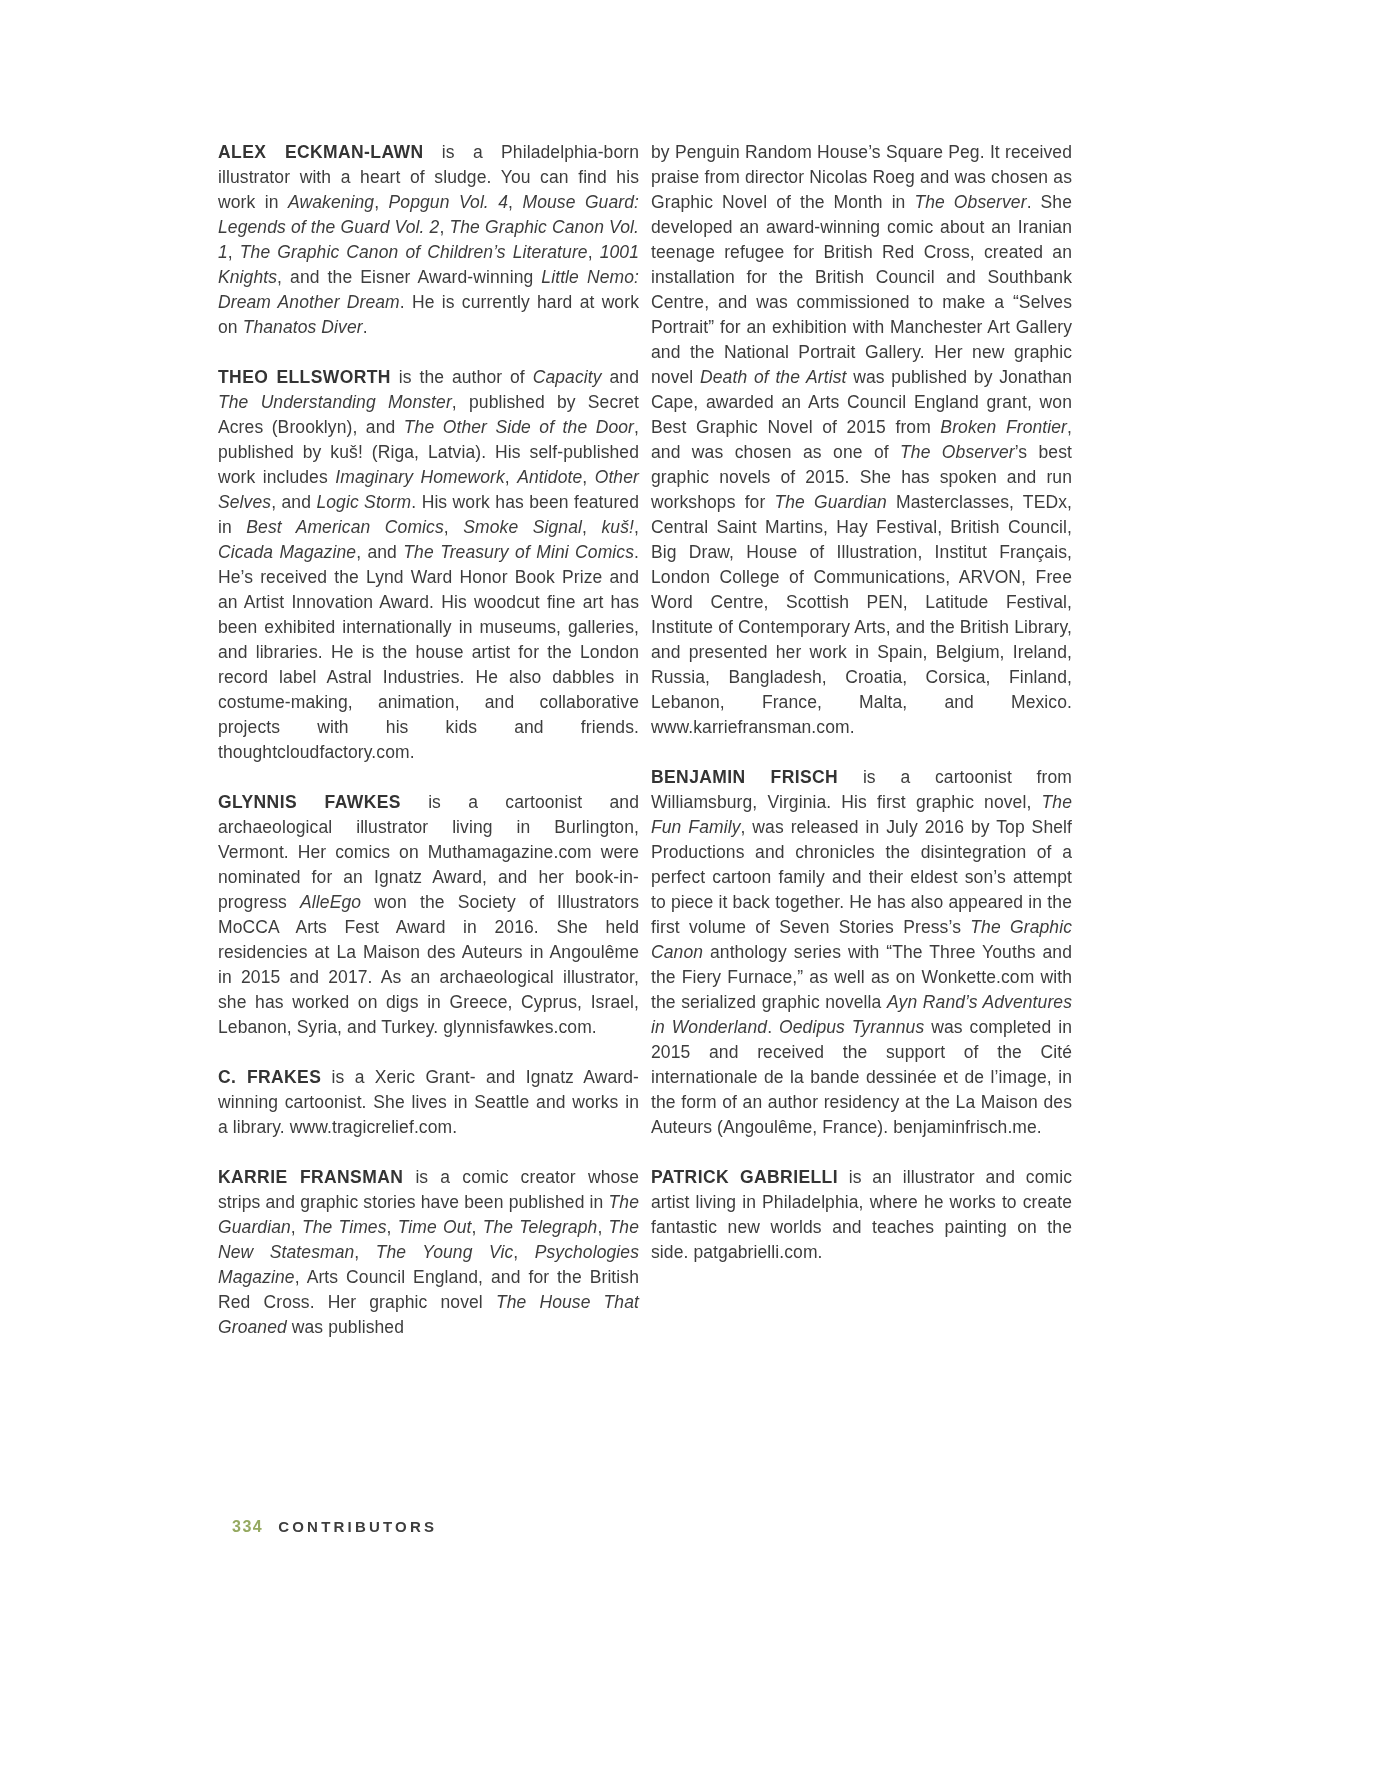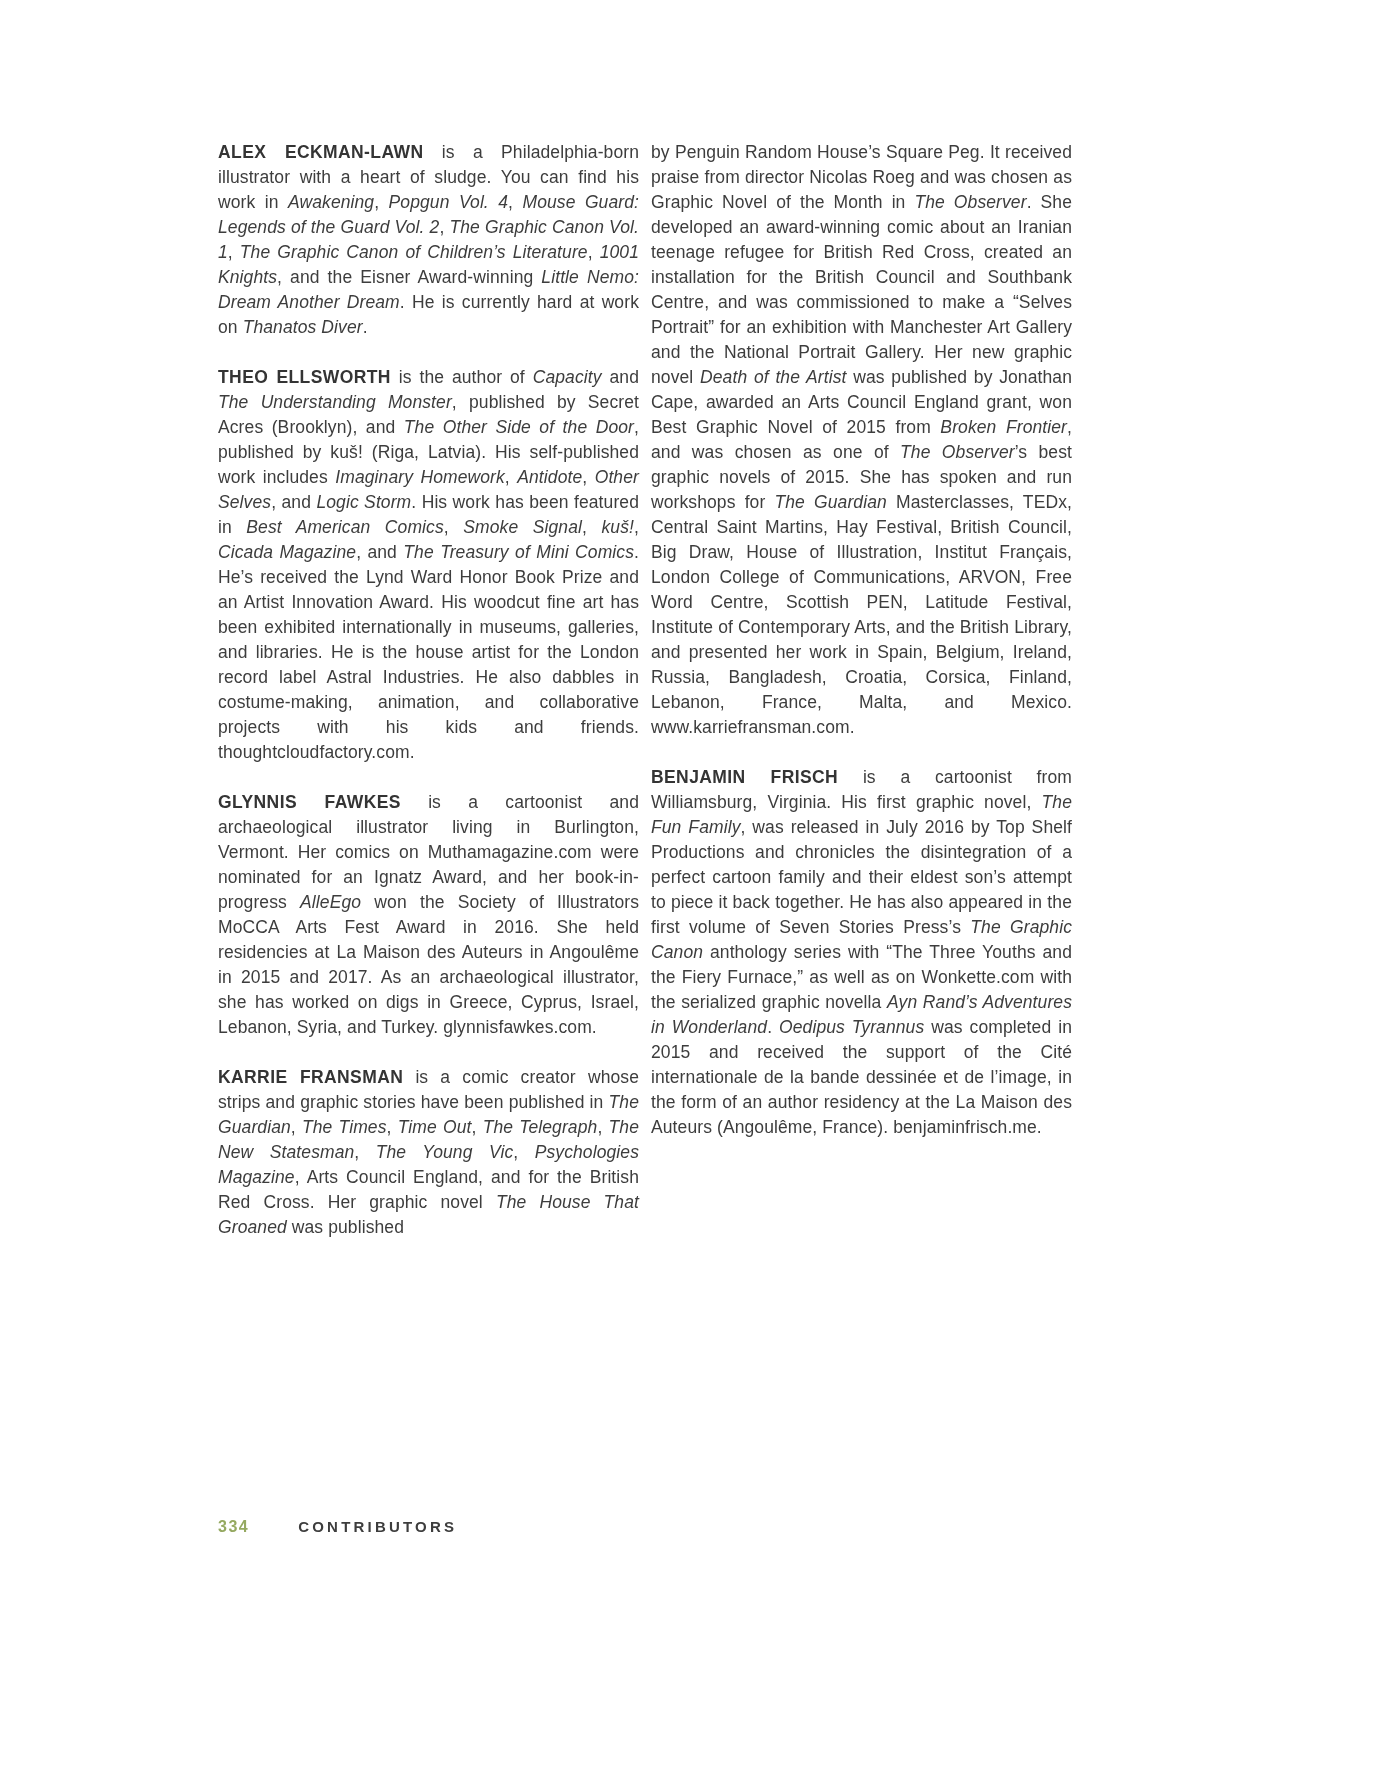--- a/index.html
+++ b/index.html
@@ -44,25 +44,25 @@
       color: #343434;
     }
     .bio .i {
       font-style: italic;
     }
     .bio .r {
       font-style: normal;
     }
     .footer {
       position: absolute;
-      left: 218px;
+      left: 232px;
       top: 1518px;
       display: flex;
       align-items: baseline;
-      gap: 49px;
+      gap: 15px;
     }
     .pagenum {
       font-weight: 700;
       font-size: 16px;
       letter-spacing: 1.5px;
     }
     .footer-label {
       color: #3d3d3d;
       font-weight: 700;
       font-size: 15px;
@@ -71,24 +71,26 @@
   </style>
 </head>
 <body>
 
 <div class="page" style="background: rgb(255, 255, 255);">
   <div class="content" style="color: rgb(61, 61, 61);">
     <div class="col">
         <p class="bio"><span class="b">ALEX ECKMAN-LAWN</span><span class="r"> is a Philadelphia-born illustrator with a heart of sludge. You can find his work in </span><span class="i">Awakening</span><span class="r">, </span><span class="i">Popgun Vol. 4</span><span class="r">, </span><span class="i">Mouse Guard: Legends of the Guard Vol. 2</span><span class="r">, </span><span class="i">The Graphic Canon Vol. 1</span><span class="r">, </span><span class="i">The Graphic Canon of Children’s Literature</span><span class="r">, </span><span class="i">1001 Knights</span><span class="r">, and the Eisner Award-winning </span><span class="i">Little Nemo: Dream Another Dream</span><span class="r">. He is currently hard at work on </span><span class="i">Thanatos Diver</span><span class="r">.</span></p>
         <p class="bio"><span class="b">THEO ELLSWORTH</span><span class="r"> is the author of </span><span class="i">Capacity</span><span class="r"> and </span><span class="i">The Understanding Monster</span><span class="r">, published by Secret Acres (Brooklyn), and </span><span class="i">The Other Side of the Door</span><span class="r">, published by kuš! (Riga, Latvia). His self-published work includes </span><span class="i">Imaginary Homework</span><span class="r">, </span><span class="i">Antidote</span><span class="r">, </span><span class="i">Other Selves</span><span class="r">, and </span><span class="i">Logic Storm</span><span class="r">. His work has been featured in </span><span class="i">Best American Comics</span><span class="r">, </span><span class="i">Smoke Signal</span><span class="r">, </span><span class="i">kuš!</span><span class="r">, </span><span class="i">Cicada Magazine</span><span class="r">, and </span><span class="i">The Treasury of Mini Comics</span><span class="r">. He’s received the Lynd Ward Honor Book Prize and an Artist Innovation Award. His woodcut fine art has been exhibited internationally in museums, galleries, and libraries. He is the house artist for the London record label Astral Industries. He also dabbles in costume-making, animation, and collaborative projects with his kids and friends. thoughtcloudfactory.com.</span></p>
         <p class="bio"><span class="b">GLYNNIS FAWKES</span><span class="r"> is a cartoonist and archaeological illustrator living in Burlington, Vermont. Her comics on Muthamagazine.com were nominated for an Ignatz Award, and her book-in-progress </span><span class="i">AlleEgo</span><span class="r"> won the Society of Illustrators MoCCA Arts Fest Award in 2016. She held residencies at La Maison des Auteurs in Angoulême in 2015 and 2017. As an archaeological illustrator, she has worked on digs in Greece, Cyprus, Israel, Lebanon, Syria, and Turkey. glynnisfawkes.com.</span></p>
+        <p class="bio"><span class="b">C. FRAKES</span><span class="r"> is a Xeric Grant- and Ignatz Award-winning cartoonist. She lives in Seattle and works in a library. www.tragicrelief.com.</span></p>
         <p class="bio"><span class="b">KARRIE FRANSMAN</span><span class="r"> is a comic creator whose strips and graphic stories have been published in </span><span class="i">The Guardian</span><span class="r">, </span><span class="i">The Times</span><span class="r">, </span><span class="i">Time Out</span><span class="r">, </span><span class="i">The Telegraph</span><span class="r">, </span><span class="i">The New Statesman</span><span class="r">, </span><span class="i">The Young Vic</span><span class="r">, </span><span class="i">Psychologies Magazine</span><span class="r">, Arts Council England, and for the British Red Cross. Her graphic novel </span><span class="i">The House That Groaned</span><span class="r"> was published</span></p>
       </div>
     <div class="col">
         <p class="bio"><span class="r">by Penguin Random House’s Square Peg. It received praise from director Nicolas Roeg and was chosen as Graphic Novel of the Month in </span><span class="i">The Observer</span><span class="r">. She developed an award-winning comic about an Iranian teenage refugee for British Red Cross, created an installation for the British Council and Southbank Centre, and was commissioned to make a “Selves Portrait” for an exhibition with Manchester Art Gallery and the National Portrait Gallery. Her new graphic novel </span><span class="i">Death of the Artist</span><span class="r"> was published by Jonathan Cape, awarded an Arts Council England grant, won Best Graphic Novel of 2015 from </span><span class="i">Broken Frontier</span><span class="r">, and was chosen as one of </span><span class="i">The Observer</span><span class="r">’s best graphic novels of 2015. She has spoken and run workshops for </span><span class="i">The Guardian</span><span class="r"> Masterclasses, TEDx, Central Saint Martins, Hay Festival, British Council, Big Draw, House of Illustration, Institut Français, London College of Communications, ARVON, Free Word Centre, Scottish PEN, Latitude Festival, Institute of Contemporary Arts, and the British Library, and presented her work in Spain, Belgium, Ireland, Russia, Bangladesh, Croatia, Corsica, Finland, Lebanon, France, Malta, and Mexico. www.karriefransman.com.</span></p>
         <p class="bio"><span class="b">BENJAMIN FRISCH</span><span class="r"> is a cartoonist from Williamsburg, Virginia. His first graphic novel, </span><span class="i">The Fun Family</span><span class="r">, was released in July 2016 by Top Shelf Productions and chronicles the disintegration of a perfect cartoon family and their eldest son’s attempt to piece it back together. He has also appeared in the first volume of Seven Stories Press’s </span><span class="i">The Graphic Canon</span><span class="r"> anthology series with “The Three Youths and the Fiery Furnace,” as well as on Wonkette.com with the serialized graphic novella </span><span class="i">Ayn Rand’s Adventures in Wonderland</span><span class="r">. </span><span class="i">Oedipus Tyrannus</span><span class="r"> was completed in 2015 and received the support of the Cité internationale de la bande dessinée et de l’image, in the form of an author residency at the La Maison des Auteurs (Angoulême, France). benjaminfrisch.me.</span></p>
+        <p class="bio"><span class="b">PATRICK GABRIELLI</span><span class="r"> is an illustrator and comic artist living in Philadelphia, where he works to create fantastic new worlds and teaches painting on the side. patgabrielli.com.</span></p>
       </div>
   </div>
   <div class="footer">
     <span class="pagenum" style="color: rgb(149, 169, 97);">334</span>
     <span class="footer-label">CONTRIBUTORS</span>
   </div>
 </div>
 
 </body></html>

